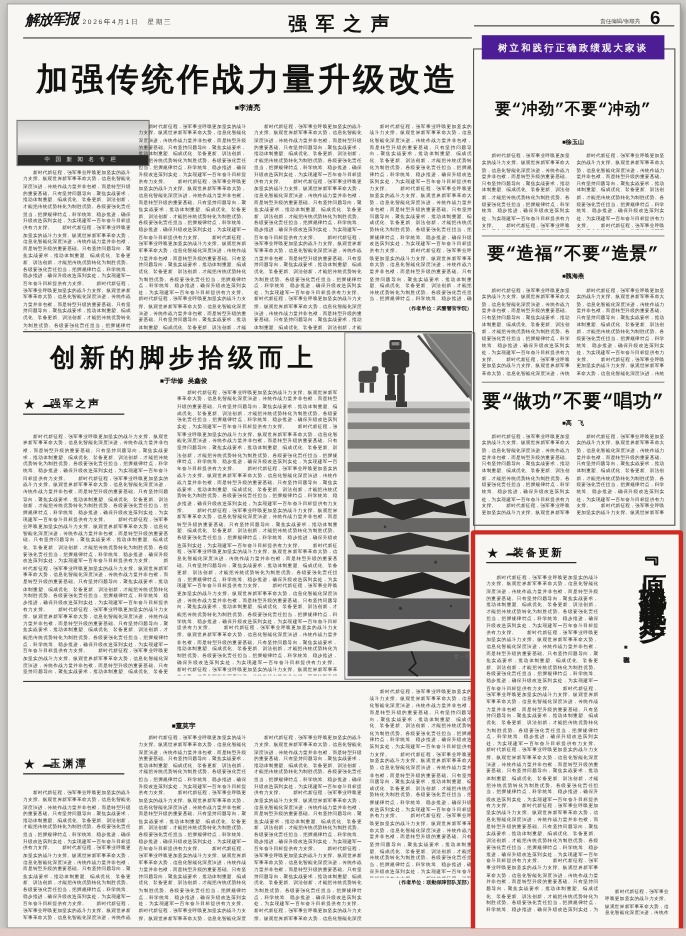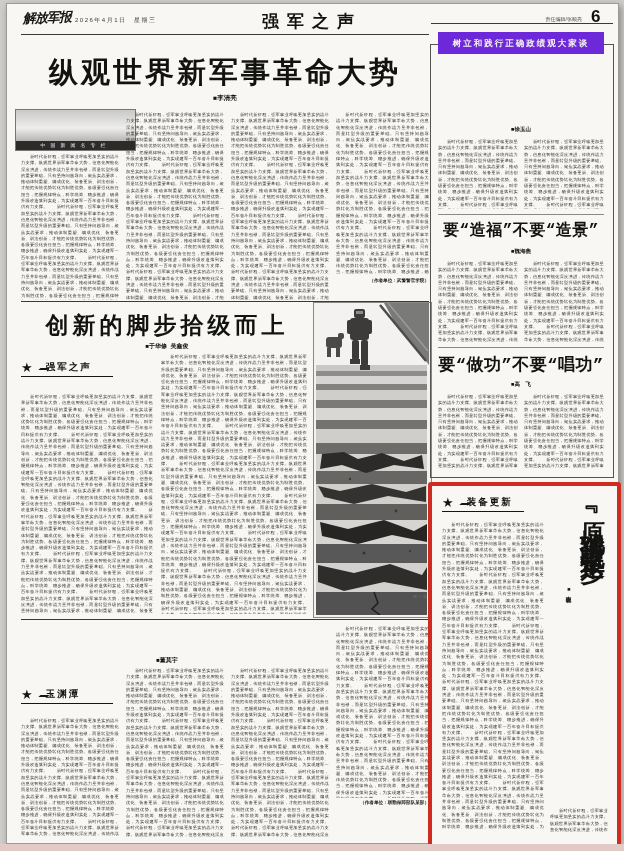--- a/index.html
+++ b/index.html
@@ -28,21 +28,21 @@
 
   <div class="abs" style="left:16px;top:5px;width:48px;height:24px;font-family:'DejaVu Serif',serif;
        font-style:italic;font-weight:bold;font-size:13px;letter-spacing:-1px;color:#141414;transform:rotate(-2deg);">解放军报</div>
   <div class="abs" style="left:68px;top:12px;font-size:6px;letter-spacing:1.5px;color:#3c3c3a;"><span>2026年4月1日</span>　<span>星期三</span></div>
   <div class="abs title-c" style="left:200px;top:6px;width:210px;font-size:17px;letter-spacing:8px;">强军之声</div>
   <div class="abs" style="left:480px;top:12px;width:95px;font-size:5px;color:#44433f;text-align:right;">责任编辑/张顺亮</div>
   <div class="abs" style="left:584px;top:3px;font-size:17px;font-weight:bold;color:#111;">6</div>
   <div class="abs hline" style="left:14px;top:30px;width:408px;"></div>
   <div class="abs hline" style="left:424px;top:19px;width:182px;"></div>
 
-  <div class="abs title-c" style="left:14px;top:49px;width:408px;font-size:29px;letter-spacing:3px;">纵观世界新军事革命大势</div>
+  <div class="abs title-c" style="left:14px;top:49px;width:408px;font-size:29px;letter-spacing:3px;">加强传统作战力量升级改造</div>
   <div class="abs author title-c" style="left:14px;top:90px;width:408px;font-size:6.5px;font-weight:bold;">■李清亮</div>
 
   <div class="abs" style="left:8px;top:105px;width:119px;height:40px;
        background:linear-gradient(#c9c9c7,#efeeec 45%,#b4b3b1 78%,#8f8e8c);border:1px solid #777;">
     <div style="position:absolute;left:0;bottom:0;width:100%;height:9px;background:#2b2b2a;color:#eee;
          font-size:5px;letter-spacing:5px;text-align:center;line-height:9px;">中国新闻名专栏</div>
   </div>
 
   <div class="abs bodytxt" style="left:14px;top:150px;width:98px;height:146px;">　　新时代新征程，强军事业呼唤更加坚实的战斗力支撑。纵观世界新军事革命大势，信息化智能化深度演进，传统作战力量并非包袱，而是转型升级的重要基础。只有坚持问题导向，聚焦实战要求，推动体制重塑、编成优化、装备更新、训法创新，才能把传统优势转化为制胜优势。各级要强化责任担当，把握规律特点，科学统筹、稳步推进，确保升级改造落到实处，为实现建军一百年奋斗目标提供有力支撑。　　新时代新征程，强军事业呼唤更加坚实的战斗力支撑。纵观世界新军事革命大势，信息化智能化深度演进，传统作战力量并非包袱，而是转型升级的重要基础。只有坚持问题导向，聚焦实战要求，推动体制重塑、编成优化、装备更新、训法创新，才能把传统优势转化为制胜优势。各级要强化责任担当，把握规律特点，科学统筹、稳步推进，确保升级改造落到实处，为实现建军一百年奋斗目标提供有力支撑。　　新时代新征程，强军事业呼唤更加坚实的战斗力支撑。纵观世界新军事革命大势，信息化智能化深度演进，传统作战力量并非包袱，而是转型升级的重要基础。只有坚持问题导向，聚焦实战要求，推动体制重塑、编成优化、装备更新、训法创新，才能把传统优势转化为制胜优势。各级要强化责任担当，把握规律特点，科学统筹、稳步推进，确保升级改造落到实处，为实现建军一百年奋斗目标提供有力支撑。　　新时代新征程，强军事业呼唤更加坚实的战斗力支撑。纵观世界新军事革命大势，信息化智能化深度演进，传统作战力量并非包袱，而是转型升级的重要基础。只有坚持问题导向，聚焦实战要求，推动体制重塑、编成优化、装备更新、训法创新，才能把传统优势转化为制胜优势。各级要强化责任担当，把握规律特点，科学统筹、稳步推进，确保升级改造落到实处，为实现建军一百年奋斗目标提供有力支撑。　　新时代新征程，强军事业呼唤更加坚实的战斗力支撑。纵观世界新军事革命大势，信息化智能化深度演进，传统作战力量并非包袱，而是转型升级的重要基础。只有坚持问题导向，聚焦实战要求，推动体制重塑、编成优化、装备更新、训法创新，才能把传统优势转化为制胜优势。各级要强化责任担当，把握规律特点，科学统筹、稳步推进，确保升级改造落到实处，为实现建军一百年奋斗目标提供有力支撑。　　新时代新征程，强军事业呼唤更加坚实的战斗力支撑。纵观世界新军事革命大势，信息化智能化深度演进，传统作战力量并非包袱，而是转型升级的重要基础。只有坚持问题导向，聚焦实战要求，推动体制重塑、编成优化、装备更新、训法创新，才能把传统优势转化为制胜优势。各级要强化责任担当，把握规律特点，科学统筹、稳步推进，确保升级改造落到实处，为实现建军一百年奋斗目标提供有力支撑。　　新时代新征程，强军事业呼唤更加坚实的战斗力支撑。纵观世界新军事革命大势，信息化智能化深度演进，传统作战力量并非包袱，而是转型升级的重要基础。只有坚持问题导向，聚焦实战要求，推动体制重塑、编成优化、装备更新、训法创新，才能把传统优势转化为制胜优势。各级要强化责任担当，把握规律特点，科学统筹、稳步推进，确保升级改造落到实处，为实现建军一百年奋斗目标提供有力支撑。</div>
   <div class="abs bodytxt" style="left:119px;top:108px;width:98px;height:188px;">　　新时代新征程，强军事业呼唤更加坚实的战斗力支撑。纵观世界新军事革命大势，信息化智能化深度演进，传统作战力量并非包袱，而是转型升级的重要基础。只有坚持问题导向，聚焦实战要求，推动体制重塑、编成优化、装备更新、训法创新，才能把传统优势转化为制胜优势。各级要强化责任担当，把握规律特点，科学统筹、稳步推进，确保升级改造落到实处，为实现建军一百年奋斗目标提供有力支撑。　　新时代新征程，强军事业呼唤更加坚实的战斗力支撑。纵观世界新军事革命大势，信息化智能化深度演进，传统作战力量并非包袱，而是转型升级的重要基础。只有坚持问题导向，聚焦实战要求，推动体制重塑、编成优化、装备更新、训法创新，才能把传统优势转化为制胜优势。各级要强化责任担当，把握规律特点，科学统筹、稳步推进，确保升级改造落到实处，为实现建军一百年奋斗目标提供有力支撑。　　新时代新征程，强军事业呼唤更加坚实的战斗力支撑。纵观世界新军事革命大势，信息化智能化深度演进，传统作战力量并非包袱，而是转型升级的重要基础。只有坚持问题导向，聚焦实战要求，推动体制重塑、编成优化、装备更新、训法创新，才能把传统优势转化为制胜优势。各级要强化责任担当，把握规律特点，科学统筹、稳步推进，确保升级改造落到实处，为实现建军一百年奋斗目标提供有力支撑。　　新时代新征程，强军事业呼唤更加坚实的战斗力支撑。纵观世界新军事革命大势，信息化智能化深度演进，传统作战力量并非包袱，而是转型升级的重要基础。只有坚持问题导向，聚焦实战要求，推动体制重塑、编成优化、装备更新、训法创新，才能把传统优势转化为制胜优势。各级要强化责任担当，把握规律特点，科学统筹、稳步推进，确保升级改造落到实处，为实现建军一百年奋斗目标提供有力支撑。　　新时代新征程，强军事业呼唤更加坚实的战斗力支撑。纵观世界新军事革命大势，信息化智能化深度演进，传统作战力量并非包袱，而是转型升级的重要基础。只有坚持问题导向，聚焦实战要求，推动体制重塑、编成优化、装备更新、训法创新，才能把传统优势转化为制胜优势。各级要强化责任担当，把握规律特点，科学统筹、稳步推进，确保升级改造落到实处，为实现建军一百年奋斗目标提供有力支撑。　　新时代新征程，强军事业呼唤更加坚实的战斗力支撑。纵观世界新军事革命大势，信息化智能化深度演进，传统作战力量并非包袱，而是转型升级的重要基础。只有坚持问题导向，聚焦实战要求，推动体制重塑、编成优化、装备更新、训法创新，才能把传统优势转化为制胜优势。各级要强化责任担当，把握规律特点，科学统筹、稳步推进，确保升级改造落到实处，为实现建军一百年奋斗目标提供有力支撑。　　新时代新征程，强军事业呼唤更加坚实的战斗力支撑。纵观世界新军事革命大势，信息化智能化深度演进，传统作战力量并非包袱，而是转型升级的重要基础。只有坚持问题导向，聚焦实战要求，推动体制重塑、编成优化、装备更新、训法创新，才能把传统优势转化为制胜优势。各级要强化责任担当，把握规律特点，科学统筹、稳步推进，确保升级改造落到实处，为实现建军一百年奋斗目标提供有力支撑。</div>
@@ -138,23 +138,24 @@
 
   <div class="abs bodytxt" style="left:14px;top:714px;width:98px;height:120px;">　　新时代新征程，强军事业呼唤更加坚实的战斗力支撑。纵观世界新军事革命大势，信息化智能化深度演进，传统作战力量并非包袱，而是转型升级的重要基础。只有坚持问题导向，聚焦实战要求，推动体制重塑、编成优化、装备更新、训法创新，才能把传统优势转化为制胜优势。各级要强化责任担当，把握规律特点，科学统筹、稳步推进，确保升级改造落到实处，为实现建军一百年奋斗目标提供有力支撑。　　新时代新征程，强军事业呼唤更加坚实的战斗力支撑。纵观世界新军事革命大势，信息化智能化深度演进，传统作战力量并非包袱，而是转型升级的重要基础。只有坚持问题导向，聚焦实战要求，推动体制重塑、编成优化、装备更新、训法创新，才能把传统优势转化为制胜优势。各级要强化责任担当，把握规律特点，科学统筹、稳步推进，确保升级改造落到实处，为实现建军一百年奋斗目标提供有力支撑。　　新时代新征程，强军事业呼唤更加坚实的战斗力支撑。纵观世界新军事革命大势，信息化智能化深度演进，传统作战力量并非包袱，而是转型升级的重要基础。只有坚持问题导向，聚焦实战要求，推动体制重塑、编成优化、装备更新、训法创新，才能把传统优势转化为制胜优势。各级要强化责任担当，把握规律特点，科学统筹、稳步推进，确保升级改造落到实处，为实现建军一百年奋斗目标提供有力支撑。　　新时代新征程，强军事业呼唤更加坚实的战斗力支撑。纵观世界新军事革命大势，信息化智能化深度演进，传统作战力量并非包袱，而是转型升级的重要基础。只有坚持问题导向，聚焦实战要求，推动体制重塑、编成优化、装备更新、训法创新，才能把传统优势转化为制胜优势。各级要强化责任担当，把握规律特点，科学统筹、稳步推进，确保升级改造落到实处，为实现建军一百年奋斗目标提供有力支撑。　　新时代新征程，强军事业呼唤更加坚实的战斗力支撑。纵观世界新军事革命大势，信息化智能化深度演进，传统作战力量并非包袱，而是转型升级的重要基础。只有坚持问题导向，聚焦实战要求，推动体制重塑、编成优化、装备更新、训法创新，才能把传统优势转化为制胜优势。各级要强化责任担当，把握规律特点，科学统筹、稳步推进，确保升级改造落到实处，为实现建军一百年奋斗目标提供有力支撑。　　新时代新征程，强军事业呼唤更加坚实的战斗力支撑。纵观世界新军事革命大势，信息化智能化深度演进，传统作战力量并非包袱，而是转型升级的重要基础。只有坚持问题导向，聚焦实战要求，推动体制重塑、编成优化、装备更新、训法创新，才能把传统优势转化为制胜优势。各级要强化责任担当，把握规律特点，科学统筹、稳步推进，确保升级改造落到实处，为实现建军一百年奋斗目标提供有力支撑。</div>
   <div class="abs bodytxt" style="left:119px;top:664px;width:98px;height:170px;">　　新时代新征程，强军事业呼唤更加坚实的战斗力支撑。纵观世界新军事革命大势，信息化智能化深度演进，传统作战力量并非包袱，而是转型升级的重要基础。只有坚持问题导向，聚焦实战要求，推动体制重塑、编成优化、装备更新、训法创新，才能把传统优势转化为制胜优势。各级要强化责任担当，把握规律特点，科学统筹、稳步推进，确保升级改造落到实处，为实现建军一百年奋斗目标提供有力支撑。　　新时代新征程，强军事业呼唤更加坚实的战斗力支撑。纵观世界新军事革命大势，信息化智能化深度演进，传统作战力量并非包袱，而是转型升级的重要基础。只有坚持问题导向，聚焦实战要求，推动体制重塑、编成优化、装备更新、训法创新，才能把传统优势转化为制胜优势。各级要强化责任担当，把握规律特点，科学统筹、稳步推进，确保升级改造落到实处，为实现建军一百年奋斗目标提供有力支撑。　　新时代新征程，强军事业呼唤更加坚实的战斗力支撑。纵观世界新军事革命大势，信息化智能化深度演进，传统作战力量并非包袱，而是转型升级的重要基础。只有坚持问题导向，聚焦实战要求，推动体制重塑、编成优化、装备更新、训法创新，才能把传统优势转化为制胜优势。各级要强化责任担当，把握规律特点，科学统筹、稳步推进，确保升级改造落到实处，为实现建军一百年奋斗目标提供有力支撑。　　新时代新征程，强军事业呼唤更加坚实的战斗力支撑。纵观世界新军事革命大势，信息化智能化深度演进，传统作战力量并非包袱，而是转型升级的重要基础。只有坚持问题导向，聚焦实战要求，推动体制重塑、编成优化、装备更新、训法创新，才能把传统优势转化为制胜优势。各级要强化责任担当，把握规律特点，科学统筹、稳步推进，确保升级改造落到实处，为实现建军一百年奋斗目标提供有力支撑。　　新时代新征程，强军事业呼唤更加坚实的战斗力支撑。纵观世界新军事革命大势，信息化智能化深度演进，传统作战力量并非包袱，而是转型升级的重要基础。只有坚持问题导向，聚焦实战要求，推动体制重塑、编成优化、装备更新、训法创新，才能把传统优势转化为制胜优势。各级要强化责任担当，把握规律特点，科学统筹、稳步推进，确保升级改造落到实处，为实现建军一百年奋斗目标提供有力支撑。　　新时代新征程，强军事业呼唤更加坚实的战斗力支撑。纵观世界新军事革命大势，信息化智能化深度演进，传统作战力量并非包袱，而是转型升级的重要基础。只有坚持问题导向，聚焦实战要求，推动体制重塑、编成优化、装备更新、训法创新，才能把传统优势转化为制胜优势。各级要强化责任担当，把握规律特点，科学统筹、稳步推进，确保升级改造落到实处，为实现建军一百年奋斗目标提供有力支撑。　　新时代新征程，强军事业呼唤更加坚实的战斗力支撑。纵观世界新军事革命大势，信息化智能化深度演进，传统作战力量并非包袱，而是转型升级的重要基础。只有坚持问题导向，聚焦实战要求，推动体制重塑、编成优化、装备更新、训法创新，才能把传统优势转化为制胜优势。各级要强化责任担当，把握规律特点，科学统筹、稳步推进，确保升级改造落到实处，为实现建军一百年奋斗目标提供有力支撑。</div>
   <div class="abs bodytxt" style="left:224px;top:664px;width:98px;height:170px;">　　新时代新征程，强军事业呼唤更加坚实的战斗力支撑。纵观世界新军事革命大势，信息化智能化深度演进，传统作战力量并非包袱，而是转型升级的重要基础。只有坚持问题导向，聚焦实战要求，推动体制重塑、编成优化、装备更新、训法创新，才能把传统优势转化为制胜优势。各级要强化责任担当，把握规律特点，科学统筹、稳步推进，确保升级改造落到实处，为实现建军一百年奋斗目标提供有力支撑。　　新时代新征程，强军事业呼唤更加坚实的战斗力支撑。纵观世界新军事革命大势，信息化智能化深度演进，传统作战力量并非包袱，而是转型升级的重要基础。只有坚持问题导向，聚焦实战要求，推动体制重塑、编成优化、装备更新、训法创新，才能把传统优势转化为制胜优势。各级要强化责任担当，把握规律特点，科学统筹、稳步推进，确保升级改造落到实处，为实现建军一百年奋斗目标提供有力支撑。　　新时代新征程，强军事业呼唤更加坚实的战斗力支撑。纵观世界新军事革命大势，信息化智能化深度演进，传统作战力量并非包袱，而是转型升级的重要基础。只有坚持问题导向，聚焦实战要求，推动体制重塑、编成优化、装备更新、训法创新，才能把传统优势转化为制胜优势。各级要强化责任担当，把握规律特点，科学统筹、稳步推进，确保升级改造落到实处，为实现建军一百年奋斗目标提供有力支撑。　　新时代新征程，强军事业呼唤更加坚实的战斗力支撑。纵观世界新军事革命大势，信息化智能化深度演进，传统作战力量并非包袱，而是转型升级的重要基础。只有坚持问题导向，聚焦实战要求，推动体制重塑、编成优化、装备更新、训法创新，才能把传统优势转化为制胜优势。各级要强化责任担当，把握规律特点，科学统筹、稳步推进，确保升级改造落到实处，为实现建军一百年奋斗目标提供有力支撑。　　新时代新征程，强军事业呼唤更加坚实的战斗力支撑。纵观世界新军事革命大势，信息化智能化深度演进，传统作战力量并非包袱，而是转型升级的重要基础。只有坚持问题导向，聚焦实战要求，推动体制重塑、编成优化、装备更新、训法创新，才能把传统优势转化为制胜优势。各级要强化责任担当，把握规律特点，科学统筹、稳步推进，确保升级改造落到实处，为实现建军一百年奋斗目标提供有力支撑。　　新时代新征程，强军事业呼唤更加坚实的战斗力支撑。纵观世界新军事革命大势，信息化智能化深度演进，传统作战力量并非包袱，而是转型升级的重要基础。只有坚持问题导向，聚焦实战要求，推动体制重塑、编成优化、装备更新、训法创新，才能把传统优势转化为制胜优势。各级要强化责任担当，把握规律特点，科学统筹、稳步推进，确保升级改造落到实处，为实现建军一百年奋斗目标提供有力支撑。　　新时代新征程，强军事业呼唤更加坚实的战斗力支撑。纵观世界新军事革命大势，信息化智能化深度演进，传统作战力量并非包袱，而是转型升级的重要基础。只有坚持问题导向，聚焦实战要求，推动体制重塑、编成优化、装备更新、训法创新，才能把传统优势转化为制胜优势。各级要强化责任担当，把握规律特点，科学统筹、稳步推进，确保升级改造落到实处，为实现建军一百年奋斗目标提供有力支撑。</div>
   <div class="abs" style="left:329px;top:622px;width:93px;height:186px;display:flex;flex-direction:column;">
     <div class="bodytxt" style="flex:0 0 172px;">　　新时代新征程，强军事业呼唤更加坚实的战斗力支撑。纵观世界新军事革命大势，信息化智能化深度演进，传统作战力量并非包袱，而是转型升级的重要基础。只有坚持问题导向，聚焦实战要求，推动体制重塑、编成优化、装备更新、训法创新，才能把传统优势转化为制胜优势。各级要强化责任担当，把握规律特点，科学统筹、稳步推进，确保升级改造落到实处，为实现建军一百年奋斗目标提供有力支撑。　　新时代新征程，强军事业呼唤更加坚实的战斗力支撑。纵观世界新军事革命大势，信息化智能化深度演进，传统作战力量并非包袱，而是转型升级的重要基础。只有坚持问题导向，聚焦实战要求，推动体制重塑、编成优化、装备更新、训法创新，才能把传统优势转化为制胜优势。各级要强化责任担当，把握规律特点，科学统筹、稳步推进，确保升级改造落到实处，为实现建军一百年奋斗目标提供有力支撑。　　新时代新征程，强军事业呼唤更加坚实的战斗力支撑。纵观世界新军事革命大势，信息化智能化深度演进，传统作战力量并非包袱，而是转型升级的重要基础。只有坚持问题导向，聚焦实战要求，推动体制重塑、编成优化、装备更新、训法创新，才能把传统优势转化为制胜优势。各级要强化责任担当，把握规律特点，科学统筹、稳步推进，确保升级改造落到实处，为实现建军一百年奋斗目标提供有力支撑。　　新时代新征程，强军事业呼唤更加坚实的战斗力支撑。纵观世界新军事革命大势，信息化智能化深度演进，传统作战力量并非包袱，而是转型升级的重要基础。只有坚持问题导向，聚焦实战要求，推动体制重塑、编成优化、装备更新、训法创新，才能把传统优势转化为制胜优势。各级要强化责任担当，把握规律特点，科学统筹、稳步推进，确保升级改造落到实处，为实现建军一百年奋斗目标提供有力支撑。　　新时代新征程，强军事业呼唤更加坚实的战斗力支撑。纵观世界新军事革命大势，信息化智能化深度演进，传统作战力量并非包袱，而是转型升级的重要基础。只有坚持问题导向，聚焦实战要求，推动体制重塑、编成优化、装备更新、训法创新，才能把传统优势转化为制胜优势。各级要强化责任担当，把握规律特点，科学统筹、稳步推进，确保升级改造落到实处，为实现建军一百年奋斗目标提供有力支撑。　　新时代新征程，强军事业呼唤更加坚实的战斗力支撑。纵观世界新军事革命大势，信息化智能化深度演进，传统作战力量并非包袱，而是转型升级的重要基础。只有坚持问题导向，聚焦实战要求，推动体制重塑、编成优化、装备更新、训法创新，才能把传统优势转化为制胜优势。各级要强化责任担当，把握规律特点，科学统筹、稳步推进，确保升级改造落到实处，为实现建军一百年奋斗目标提供有力支撑。　　新时代新征程，强军事业呼唤更加坚实的战斗力支撑。纵观世界新军事革命大势，信息化智能化深度演进，传统作战力量并非包袱，而是转型升级的重要基础。只有坚持问题导向，聚焦实战要求，推动体制重塑、编成优化、装备更新、训法创新，才能把传统优势转化为制胜优势。各级要强化责任担当，把握规律特点，科学统筹、稳步推进，确保升级改造落到实处，为实现建军一百年奋斗目标提供有力支撑。</div>
     <div style="font-size:4.6px;font-weight:bold;text-align:right;color:#222;margin-top:2px;">（作者单位：联勤保障部队某部）</div>
   </div>
 
   <div class="abs" style="left:423px;top:40px;width:182px;height:432px;border:1px solid #55544f;"></div>
-  <div class="abs" style="left:431px;top:28px;width:166px;height:22px;background:#6d28d9;color:#f4f3f1;
+  <div class="abs" style="left:431px;top:28px;width:166px;height:22px;background:#4c1d95;color:#f4f3f1;
        font-size:8.5px;font-weight:bold;letter-spacing:2px;text-align:center;line-height:22px;">树立和践行正确政绩观大家谈</div>
 
+  <div class="abs title-c" style="left:427px;top:86px;width:174px;font-size:14.5px;letter-spacing:.5px;">要“冲劲”不要“冲动”</div>
   <div class="abs author title-c" style="left:427px;top:122px;width:174px;font-size:5.5px;">■徐玉山</div>
   <div class="abs bodytxt" style="left:431px;top:135px;width:80px;height:70px;">　　新时代新征程，强军事业呼唤更加坚实的战斗力支撑。纵观世界新军事革命大势，信息化智能化深度演进，传统作战力量并非包袱，而是转型升级的重要基础。只有坚持问题导向，聚焦实战要求，推动体制重塑、编成优化、装备更新、训法创新，才能把传统优势转化为制胜优势。各级要强化责任担当，把握规律特点，科学统筹、稳步推进，确保升级改造落到实处，为实现建军一百年奋斗目标提供有力支撑。　　新时代新征程，强军事业呼唤更加坚实的战斗力支撑。纵观世界新军事革命大势，信息化智能化深度演进，传统作战力量并非包袱，而是转型升级的重要基础。只有坚持问题导向，聚焦实战要求，推动体制重塑、编成优化、装备更新、训法创新，才能把传统优势转化为制胜优势。各级要强化责任担当，把握规律特点，科学统筹、稳步推进，确保升级改造落到实处，为实现建军一百年奋斗目标提供有力支撑。　　新时代新征程，强军事业呼唤更加坚实的战斗力支撑。纵观世界新军事革命大势，信息化智能化深度演进，传统作战力量并非包袱，而是转型升级的重要基础。只有坚持问题导向，聚焦实战要求，推动体制重塑、编成优化、装备更新、训法创新，才能把传统优势转化为制胜优势。各级要强化责任担当，把握规律特点，科学统筹、稳步推进，确保升级改造落到实处，为实现建军一百年奋斗目标提供有力支撑。</div>
   <div class="abs bodytxt" style="left:517px;top:135px;width:80px;height:70px;">　　新时代新征程，强军事业呼唤更加坚实的战斗力支撑。纵观世界新军事革命大势，信息化智能化深度演进，传统作战力量并非包袱，而是转型升级的重要基础。只有坚持问题导向，聚焦实战要求，推动体制重塑、编成优化、装备更新、训法创新，才能把传统优势转化为制胜优势。各级要强化责任担当，把握规律特点，科学统筹、稳步推进，确保升级改造落到实处，为实现建军一百年奋斗目标提供有力支撑。　　新时代新征程，强军事业呼唤更加坚实的战斗力支撑。纵观世界新军事革命大势，信息化智能化深度演进，传统作战力量并非包袱，而是转型升级的重要基础。只有坚持问题导向，聚焦实战要求，推动体制重塑、编成优化、装备更新、训法创新，才能把传统优势转化为制胜优势。各级要强化责任担当，把握规律特点，科学统筹、稳步推进，确保升级改造落到实处，为实现建军一百年奋斗目标提供有力支撑。　　新时代新征程，强军事业呼唤更加坚实的战斗力支撑。纵观世界新军事革命大势，信息化智能化深度演进，传统作战力量并非包袱，而是转型升级的重要基础。只有坚持问题导向，聚焦实战要求，推动体制重塑、编成优化、装备更新、训法创新，才能把传统优势转化为制胜优势。各级要强化责任担当，把握规律特点，科学统筹、稳步推进，确保升级改造落到实处，为实现建军一百年奋斗目标提供有力支撑。</div>
   <div class="abs hline" style="left:431px;top:210px;width:166px;height:0.5px;background:#8a8985;"></div>
 
   <div class="abs title-c" style="left:427px;top:216px;width:174px;font-size:16px;letter-spacing:.5px;">要“造福”不要“造景”</div>
   <div class="abs author title-c" style="left:427px;top:244px;width:174px;font-size:5.5px;">■魏海燕</div>
   <div class="abs bodytxt" style="left:431px;top:257px;width:80px;height:82px;">　　新时代新征程，强军事业呼唤更加坚实的战斗力支撑。纵观世界新军事革命大势，信息化智能化深度演进，传统作战力量并非包袱，而是转型升级的重要基础。只有坚持问题导向，聚焦实战要求，推动体制重塑、编成优化、装备更新、训法创新，才能把传统优势转化为制胜优势。各级要强化责任担当，把握规律特点，科学统筹、稳步推进，确保升级改造落到实处，为实现建军一百年奋斗目标提供有力支撑。　　新时代新征程，强军事业呼唤更加坚实的战斗力支撑。纵观世界新军事革命大势，信息化智能化深度演进，传统作战力量并非包袱，而是转型升级的重要基础。只有坚持问题导向，聚焦实战要求，推动体制重塑、编成优化、装备更新、训法创新，才能把传统优势转化为制胜优势。各级要强化责任担当，把握规律特点，科学统筹、稳步推进，确保升级改造落到实处，为实现建军一百年奋斗目标提供有力支撑。　　新时代新征程，强军事业呼唤更加坚实的战斗力支撑。纵观世界新军事革命大势，信息化智能化深度演进，传统作战力量并非包袱，而是转型升级的重要基础。只有坚持问题导向，聚焦实战要求，推动体制重塑、编成优化、装备更新、训法创新，才能把传统优势转化为制胜优势。各级要强化责任担当，把握规律特点，科学统筹、稳步推进，确保升级改造落到实处，为实现建军一百年奋斗目标提供有力支撑。　　新时代新征程，强军事业呼唤更加坚实的战斗力支撑。纵观世界新军事革命大势，信息化智能化深度演进，传统作战力量并非包袱，而是转型升级的重要基础。只有坚持问题导向，聚焦实战要求，推动体制重塑、编成优化、装备更新、训法创新，才能把传统优势转化为制胜优势。各级要强化责任担当，把握规律特点，科学统筹、稳步推进，确保升级改造落到实处，为实现建军一百年奋斗目标提供有力支撑。</div>
   <div class="abs bodytxt" style="left:517px;top:257px;width:80px;height:82px;">　　新时代新征程，强军事业呼唤更加坚实的战斗力支撑。纵观世界新军事革命大势，信息化智能化深度演进，传统作战力量并非包袱，而是转型升级的重要基础。只有坚持问题导向，聚焦实战要求，推动体制重塑、编成优化、装备更新、训法创新，才能把传统优势转化为制胜优势。各级要强化责任担当，把握规律特点，科学统筹、稳步推进，确保升级改造落到实处，为实现建军一百年奋斗目标提供有力支撑。　　新时代新征程，强军事业呼唤更加坚实的战斗力支撑。纵观世界新军事革命大势，信息化智能化深度演进，传统作战力量并非包袱，而是转型升级的重要基础。只有坚持问题导向，聚焦实战要求，推动体制重塑、编成优化、装备更新、训法创新，才能把传统优势转化为制胜优势。各级要强化责任担当，把握规律特点，科学统筹、稳步推进，确保升级改造落到实处，为实现建军一百年奋斗目标提供有力支撑。　　新时代新征程，强军事业呼唤更加坚实的战斗力支撑。纵观世界新军事革命大势，信息化智能化深度演进，传统作战力量并非包袱，而是转型升级的重要基础。只有坚持问题导向，聚焦实战要求，推动体制重塑、编成优化、装备更新、训法创新，才能把传统优势转化为制胜优势。各级要强化责任担当，把握规律特点，科学统筹、稳步推进，确保升级改造落到实处，为实现建军一百年奋斗目标提供有力支撑。　　新时代新征程，强军事业呼唤更加坚实的战斗力支撑。纵观世界新军事革命大势，信息化智能化深度演进，传统作战力量并非包袱，而是转型升级的重要基础。只有坚持问题导向，聚焦实战要求，推动体制重塑、编成优化、装备更新、训法创新，才能把传统优势转化为制胜优势。各级要强化责任担当，把握规律特点，科学统筹、稳步推进，确保升级改造落到实处，为实现建军一百年奋斗目标提供有力支撑。</div>
   <div class="abs hline" style="left:431px;top:343px;width:166px;height:0.5px;background:#8a8985;"></div>

